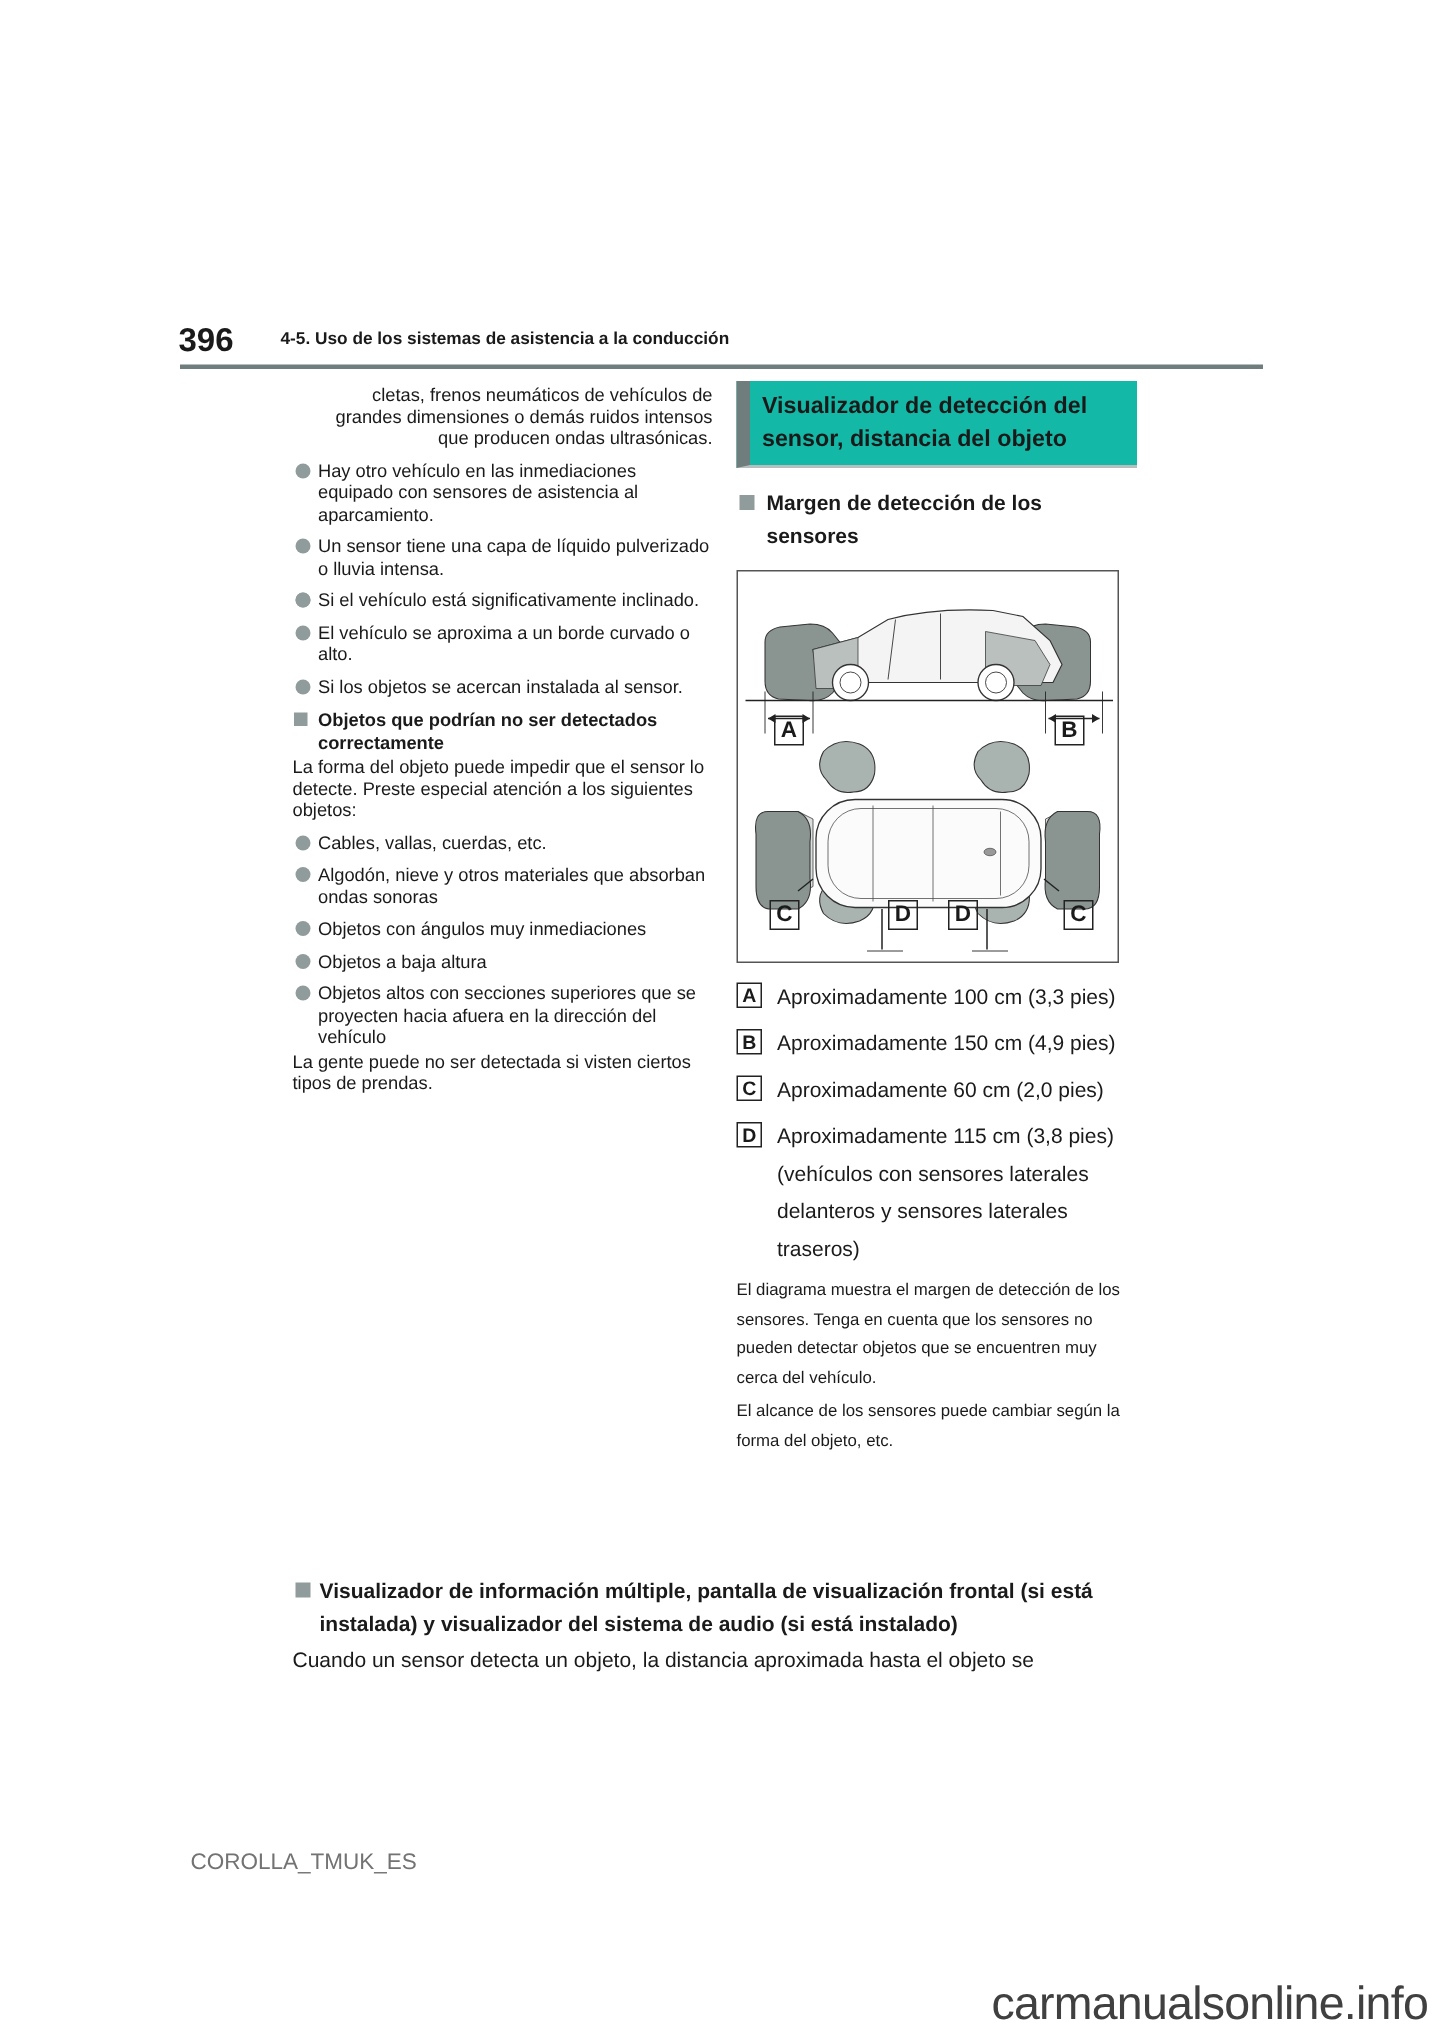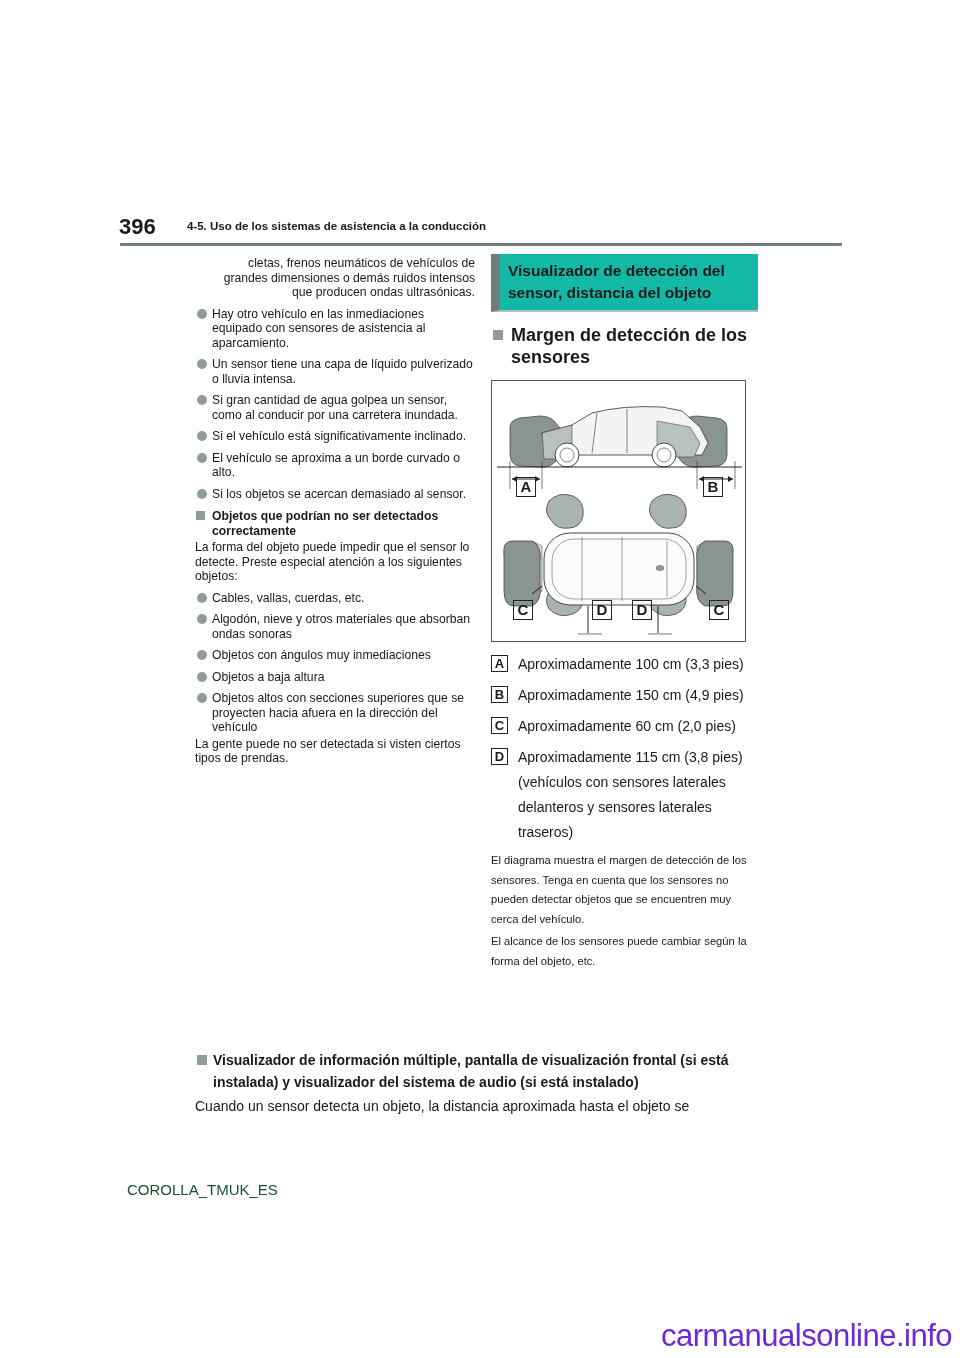--- a/index.html
+++ b/index.html
@@ -10,51 +10,51 @@
   .col-left { position:absolute; left:195px; top:256px; width:280px; font-size:12.2px; line-height:14.5px; }
   .col-right { position:absolute; left:491px; top:254px; width:265px; }
   p { margin:0; }
   .indent { padding-left:17px;text-align:right; }
   .bullet { position:relative; padding-left:17px; margin-top:7px; }
   .bullet .dot { position:absolute; left:2px; top:2px; width:10px; height:10px; border-radius:50%; background:#8f9c9b; }
   .sq-head { position:relative; padding-left:17px; font-weight:bold; margin-top:8px; }
   .sq-head .sq { position:absolute; left:1px; top:2px; width:9px; height:9px; background:#8f9c9b; }
   .plain { margin-top:2px; }
   .heading-box { position:relative; background:#14b8a6; border-left:9px solid #6f7e7c; border-bottom:2px solid #b7bebd; padding:6px 8px 6px 8px; font-size:15.5px; font-weight:bold; line-height:22px; width:242px; }
-  .sub-head { position:relative; padding-left:20px; font-weight:bold; font-size:18px; line-height:22px; margin-top:12px; }
+  .sub-head { position:relative; padding-left:20px; font-weight:bold; font-size:14px; line-height:22px; margin-top:12px; }
   .sub-head .sq { position:absolute; left:2px; top:6px; width:10px; height:10px; background:#8f9c9b; }
   .diagram { margin-top:12px; width:255px; height:262px; border:1px solid #555; box-sizing:border-box; position:relative; background:#fff; }
   .legend { margin-top:10px; font-size:14px; line-height:25px; }
   .legend-item { position:relative; padding-left:27px; margin-bottom:6px; }
   .legend-item .key { position:absolute; left:0; top:3px; width:17px; height:17px; border:1.2px solid #222; box-sizing:border-box; font-weight:bold; font-size:13px; line-height:15px; text-align:center; }
   .notes { font-size:11.2px; line-height:19.5px; margin-top:4px; }
   .notes p { margin-bottom:3px; }
   .bottom-sect { position:absolute; left:195px; top:1049px; width:560px; }
   .bottom-head { position:relative; padding-left:18px; font-weight:bold; font-size:14px; line-height:22px; }
   .bottom-head .sq { position:absolute; left:2px; top:6px; width:10px; height:10px; background:#8f9c9b; }
   .bottom-body { font-size:14px; line-height:22px; margin-top:2px; }
-  .footer { position:absolute; left:127px; top:1181px; font-size:15px; color:#14532d; }
-  .watermark { position:absolute; right:8px; top:1318px; font-size:31px; color:#6d28d9; letter-spacing:-0.5px; }
+  .footer { position:absolute; left:127px; top:1233px; font-size:15px; color:#737373; }
+  .watermark { position:absolute; right:8px; top:1318px; font-size:31px; color:#404040; letter-spacing:-0.5px; }
 </style>
 </head>
 <body>
 
 <div class="page-num">396</div>
 <div class="chapter">4-5. Uso de los sistemas de asistencia a la conducción</div>
 <div class="header-rule"></div>
 
 <div class="col-left">
   <p class="indent">cletas, frenos neumáticos de vehículos de grandes dimensiones o demás ruidos intensos que producen ondas ultrasónicas.</p>
 
   <div class="bullet"><span class="dot"></span><span>Hay otro vehículo en las inmediaciones equipado con sensores de asistencia al aparcamiento.</span></div>
   <div class="bullet"><span class="dot"></span><span>Un sensor tiene una capa de líquido pulverizado o lluvia intensa.</span></div>
-  <div class="bullet"><span class="dot"></span><span>Si gran cantidad de agua golpea un sensor, como al conducir por una carretera inundada.</span></div>
+  <div class="bullet"><span class="dot"></span></div>
   <div class="bullet"><span class="dot"></span><span>Si el vehículo está significativamente inclinado.</span></div>
   <div class="bullet"><span class="dot"></span><span>El vehículo se aproxima a un borde curvado o alto.</span></div>
-  <div class="bullet"><span class="dot"></span><span>Si los objetos se acercan demasiado al sensor.</span></div>
+  <div class="bullet"><span class="dot"></span><span>Si los objetos se acercan instalada al sensor.</span></div>
 
   <div class="sq-head"><span class="sq"></span><span>Objetos que podrían no ser detectados correctamente</span></div>
   <p class="plain">La forma del objeto puede impedir que el sensor lo detecte. Preste especial atención a los siguientes objetos:</p>
 
   <div class="bullet"><span class="dot"></span><span>Cables, vallas, cuerdas, etc.</span></div>
   <div class="bullet"><span class="dot"></span><span>Algodón, nieve y otros materiales que absorban ondas sonoras</span></div>
   <div class="bullet"><span class="dot"></span><span>Objetos con ángulos muy inmediaciones</span></div>
   <div class="bullet"><span class="dot"></span><span>Objetos a baja altura</span></div>
   <div class="bullet"><span class="dot"></span><span>Objetos altos con secciones superiores que se proyecten hacia afuera en la dirección del vehículo</span></div>
   <p class="plain">La gente puede no ser detectada si visten ciertos tipos de prendas.</p>

